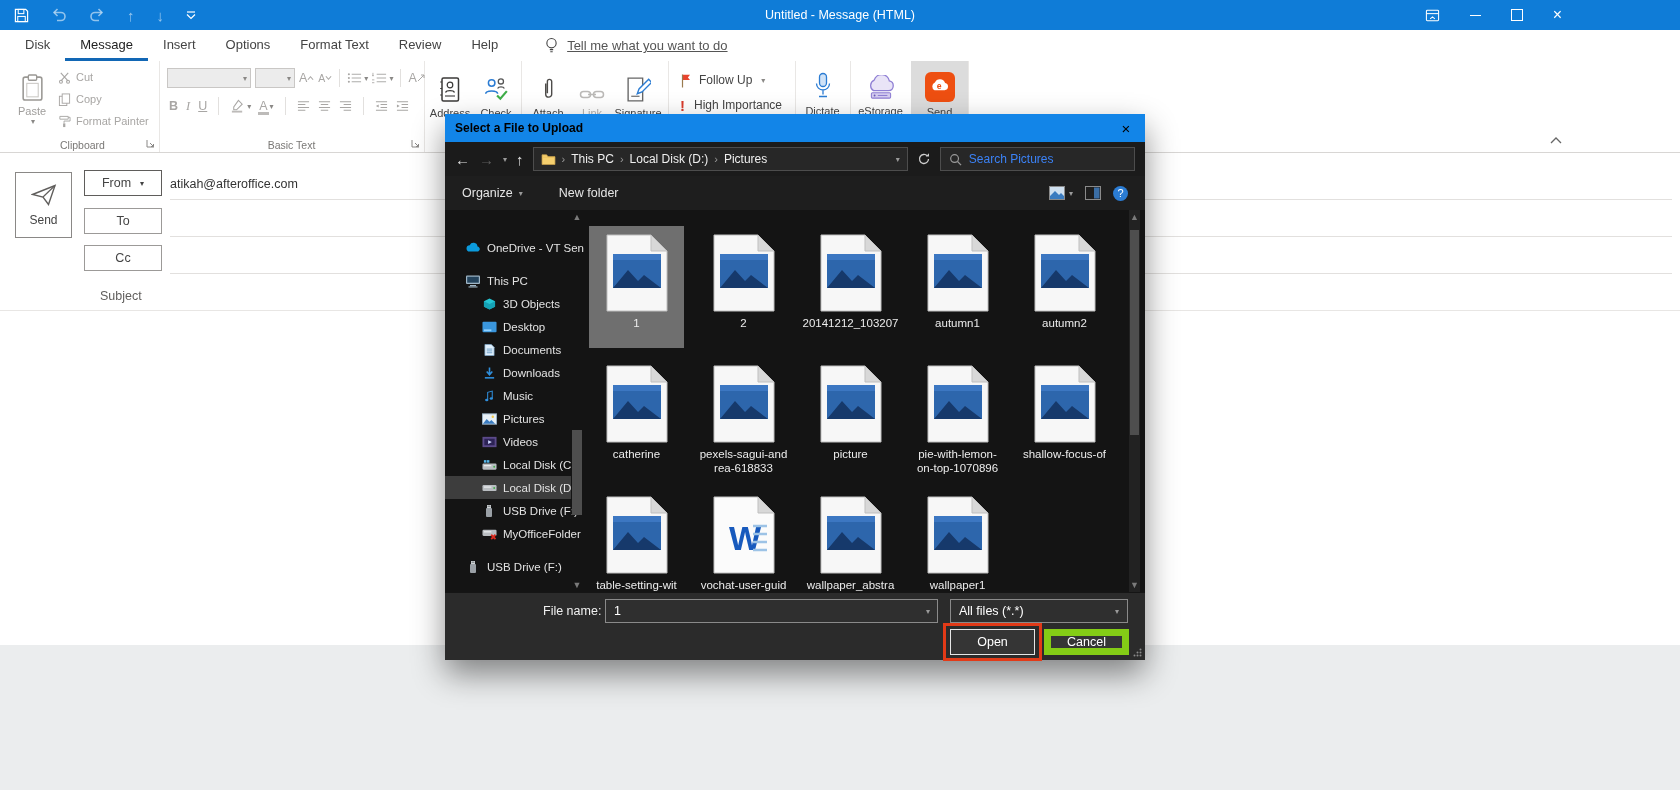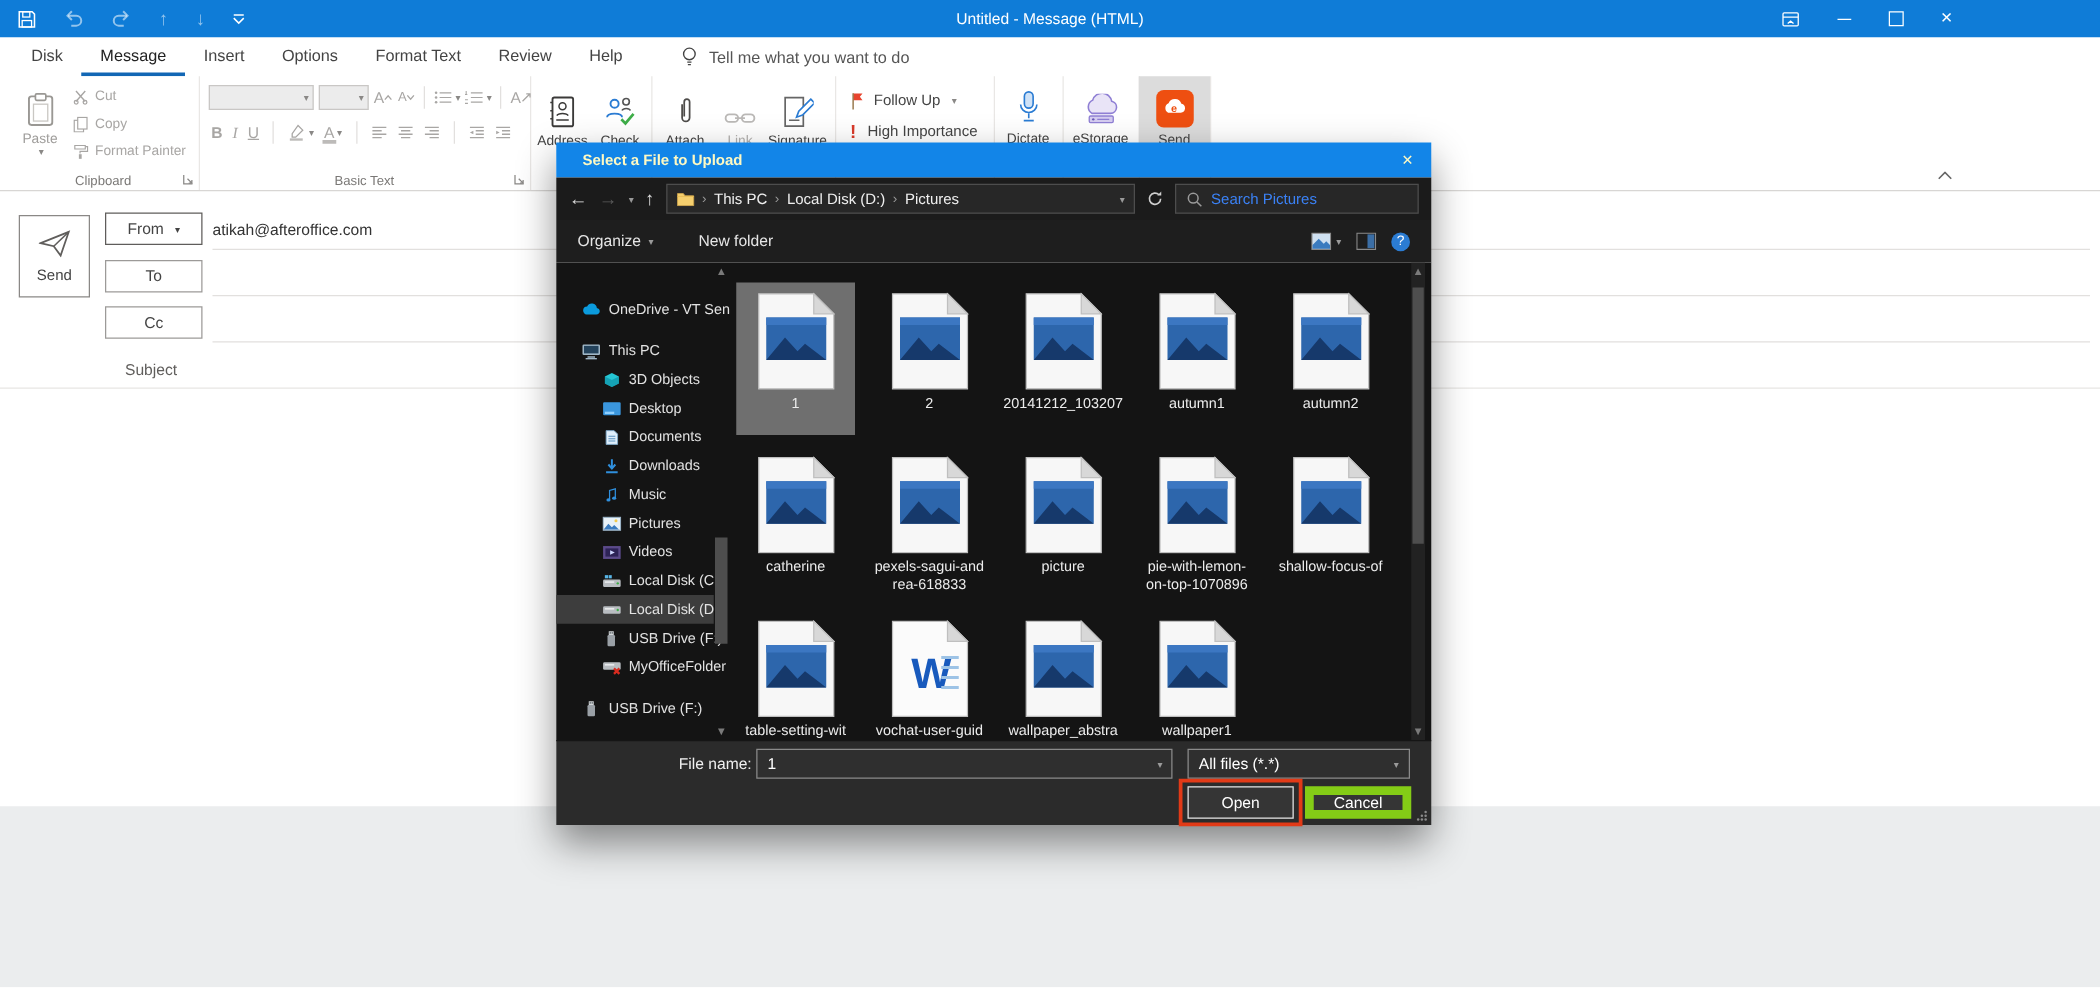--- a/index.html
+++ b/index.html
@@ -13,21 +13,21 @@
   #win-title{position:absolute;left:0;right:0;text-align:center;font-size:12.5px;color:#fff;pointer-events:none;}
   #win-controls{position:absolute;right:118px;top:0;height:30px;display:flex;align-items:center;gap:30px;}
   .wc{color:#fff;font-size:13px;display:flex;align-items:center;justify-content:center;}
   .wc-max{width:10px;height:10px;border:1px solid #fff;}
   .wc-min{width:11px;height:1px;background:#fff;}
 
   
   #menubar{position:absolute;top:30px;left:0;width:100%;height:31px;background:#fff;display:flex;align-items:stretch;padding-left:10px;box-sizing:border-box;font-size:13px;color:#444;}
   .tab{padding:0 15px;display:flex;align-items:center;border-bottom:3px solid transparent;box-sizing:border-box;cursor:default;}
   .tab.active{color:#222;border-bottom-color:#1267b5;}
-  #tellme{display:flex;align-items:center;gap:9px;margin-left:32px;color:#555;}
+  #tellme{display:flex;align-items:center;gap:9px;margin-left:32px;color:#555;text-decoration:underline;}
 
   
   #ribbon{position:absolute;top:61px;left:0;width:100%;height:91px;background:#fff;border-bottom:1px solid #d8d6d4;}
   .rg{position:absolute;top:0;height:91px;border-right:1px solid #e9e7e5;}
   .rg-name{position:absolute;bottom:1px;left:0;right:0;text-align:center;font-size:10.5px;color:#7a7876;}
   .launcher{position:absolute;bottom:4px;right:4px;}
   .dis{color:#a8a6a4;}
   .en{color:#444;}
   .bigbtn{position:absolute;text-align:center;font-size:11px;color:#444;}
   .bigbtn .bicon{height:36px;display:flex;align-items:flex-end;justify-content:center;margin-bottom:4px;}
@@ -48,21 +48,21 @@
   .fbtn{position:absolute;left:84px;width:78px;height:26px;background:#fff;display:flex;align-items:center;justify-content:center;gap:7px;font-size:12.5px;color:#444;box-sizing:border-box;}
   #from-btn{top:170px;border:1px solid #5f5d5b;}
   #to-btn{top:208px;border:1px solid #9c9a98;}
   #cc-btn{top:245px;border:1px solid #9c9a98;}
   #from-value{position:absolute;left:170px;top:177px;font-size:12.5px;color:#333;}
   #subject-label{position:absolute;left:100px;top:289px;font-size:12.5px;color:#605e5c;}
   #bottom-band{position:absolute;left:0;top:645px;width:100%;height:145px;background:#ebedee;}
 
   
   #dialog{position:absolute;left:445px;top:114px;width:700px;height:546px;z-index:50;box-shadow:0 14px 30px rgba(0,0,0,.45);font-size:12px;}
-  #dlg-title{position:absolute;top:0;left:0;right:0;height:28px;background:#1285e8;color:#fef9c3;display:flex;align-items:center;padding-left:21px;font-size:12px;font-weight:bold;}
+  #dlg-title{position:absolute;top:0;left:0;right:0;height:28px;background:#1285e8;color:#000000;display:flex;align-items:center;padding-left:10px;font-size:12px;font-weight:bold;}
   #dlg-close{margin-left:auto;width:38px;height:100%;display:flex;align-items:center;justify-content:center;font-size:15px;font-weight:normal;}
   #dlg-nav{position:absolute;top:28px;left:0;right:0;height:34px;background:#1b1b1b;display:flex;align-items:center;padding:0 10px;gap:9px;box-sizing:border-box;color:#e0e0e0;}
   .navglyph{font-size:15px;line-height:1;}
   .navglyph.disabled{color:#5c5c5c;}
   .smallcaret{font-size:8px;color:#9a9a9a;}
   #addr-box{width:377px;height:24px;background:#272727;border:1px solid #4d4d4d;display:flex;align-items:center;gap:6px;padding:0 7px;box-sizing:border-box;}
   #addr-box .crumb{color:#efefef;font-size:12px;white-space:nowrap;}
   #addr-box .cchev{color:#9a9a9a;font-size:11px;}
   #search-box{width:196px;height:24px;background:#272727;border:1px solid #4d4d4d;display:flex;align-items:center;gap:7px;padding:0 8px;box-sizing:border-box;color:#3b82f6;}
   #dlg-tools{position:absolute;top:62px;left:0;right:0;height:34px;background:#1e1e1e;display:flex;align-items:center;padding:0 17px;box-sizing:border-box;color:#e6e6e6;font-size:12.5px;}

